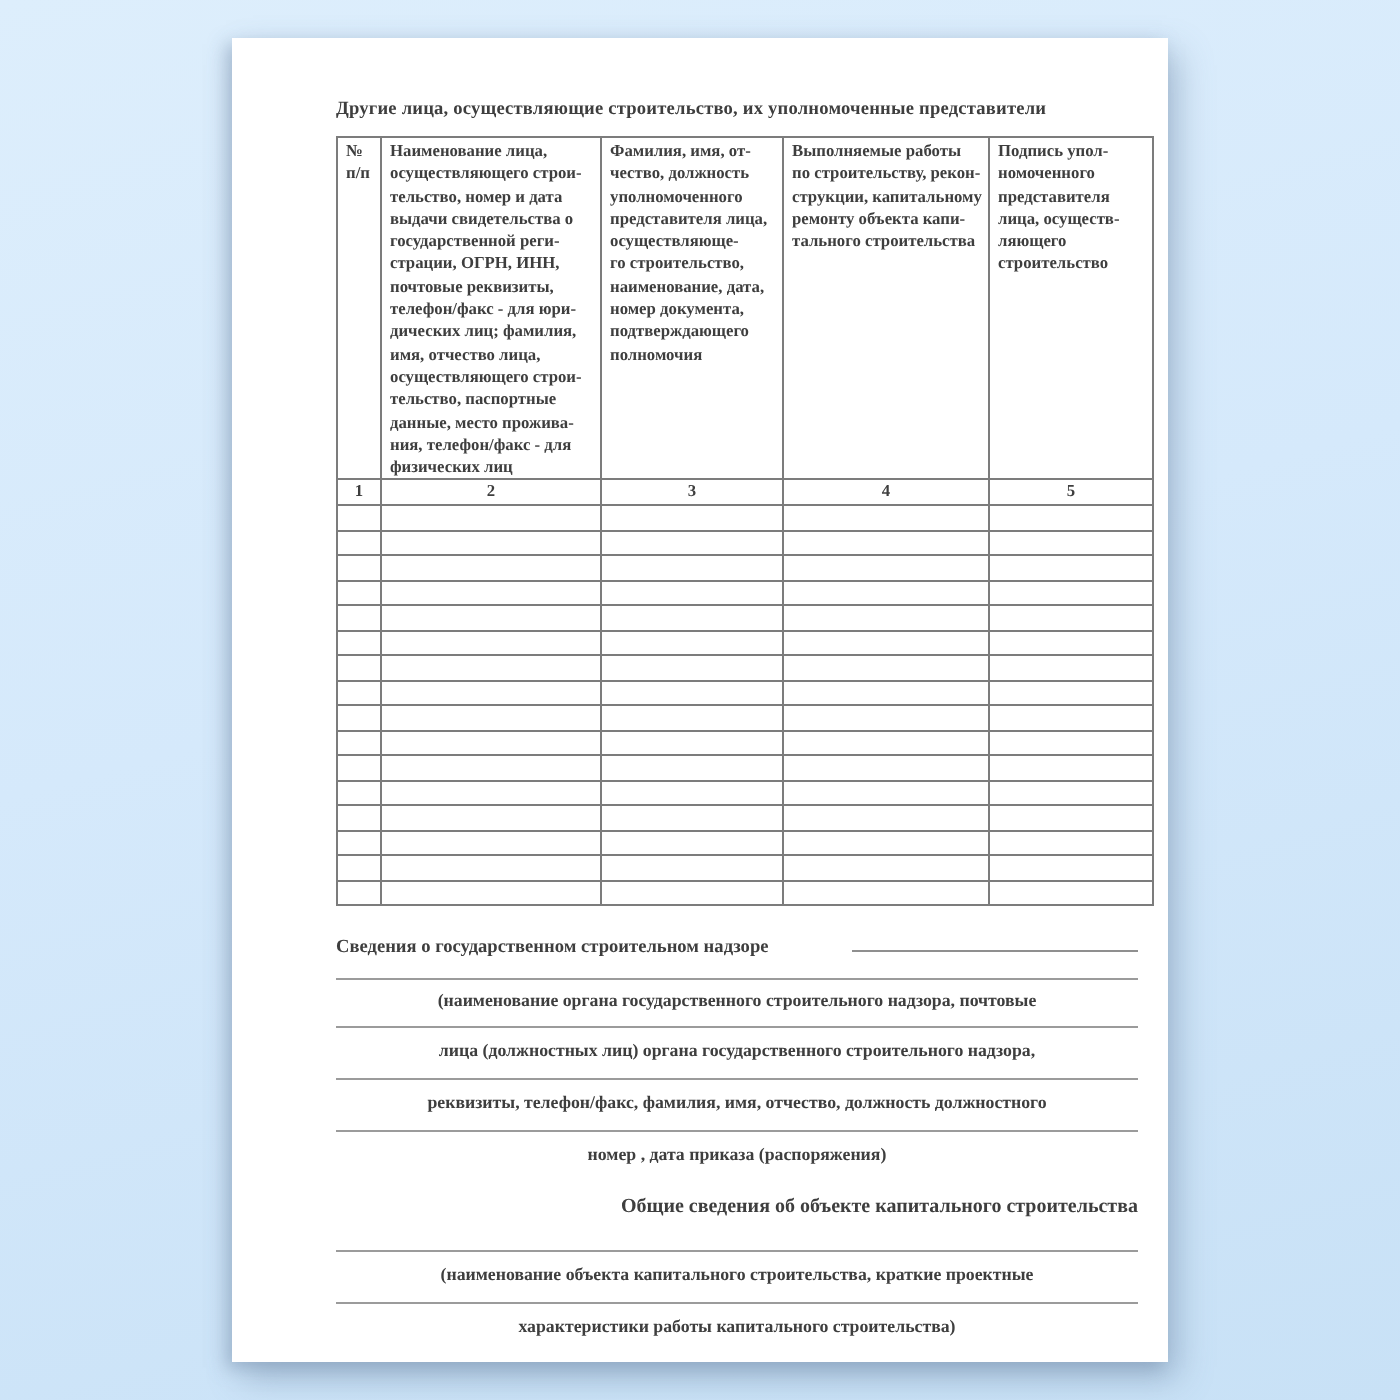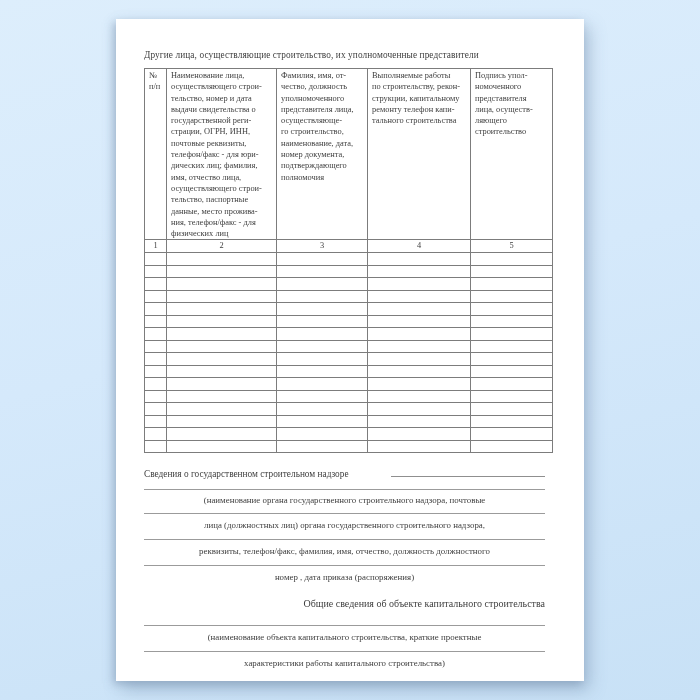--- a/index.html
+++ b/index.html
@@ -19,24 +19,25 @@
     left: 116px;
     top: 19px;
     width: 468px;
     height: 662px;
     background: #ffffff;
     box-shadow: -3px 3px 8px rgba(125, 150, 178, 0.5),
                  5px 8px 16px rgba(110, 138, 168, 0.45);
   }
   .content {
     position: absolute;
-    left: 28px;
+    left: 52px;
     top: 31px;
     width: 408px;
     color: #3e3e3e;
+    font-weight: bold;
   }
   .doc-title {
     font-size: 9.3px;
     line-height: 11px;
     margin: 0 0 7px 0;
     letter-spacing: 0.1px;
   }
   table.form-table {
     border-collapse: collapse;
     table-layout: fixed;
@@ -137,21 +138,21 @@
 представителя лица,
 осуществляюще-
 го строительство,
 наименование, дата,
 номер документа,
 подтверждающего
 полномочия</td>
           <td>Выполняемые работы
 по строительству, рекон-
 струкции, капитальному
-ремонту телефон капи-
+ремонту объекта капи-
 тального строительства</td>
           <td>Подпись упол-
 номоченного
 представителя
 лица, осуществ-
 ляющего
 строительство</td>
         </tr>
         <tr class="numbering-row">
           <td>1</td>

